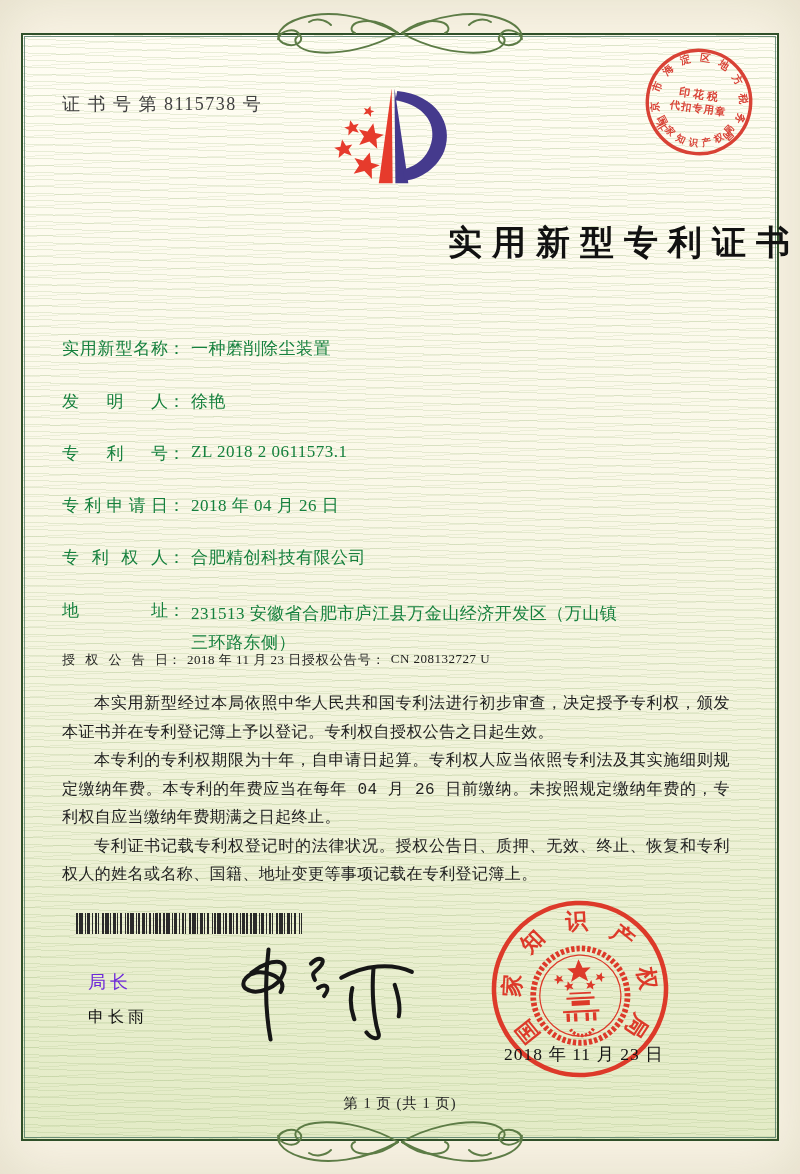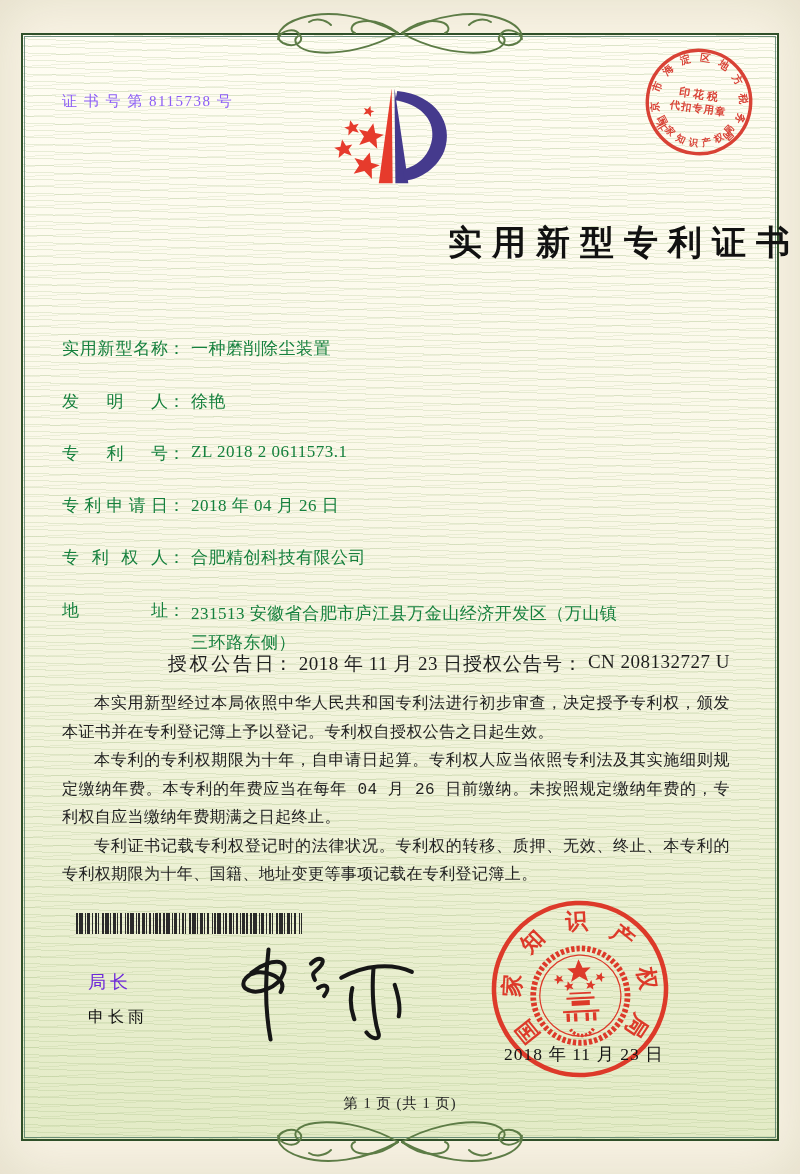--- a/index.html
+++ b/index.html
@@ -20,32 +20,32 @@
       repeating-linear-gradient(-3deg, rgba(140,172,104,.14) 0 1px, rgba(0,0,0,0) 1px 10px),
       linear-gradient(180deg,#fffdf3 0%,#faf8e8 40%,#eef1d6 72%,#e3ebc6 100%);
   }
   .frame::before{
     content:"";position:absolute;inset:1px;border:1px solid rgba(66,110,92,.75);pointer-events:none;
   }
   .ornament{position:absolute;left:50%;width:330px;height:46px;}
   .ornament.top{top:11px;transform:translateX(-50%);}
   .ornament.bottom{top:1118px;transform:translateX(-50%) scaleY(-1);}
   
-  .cert-no{position:absolute;left:62px;top:92px;font-size:15px;color:#8b5cf6;letter-spacing:1.5px;}
+  .cert-no{position:absolute;left:62px;top:92px;font-size:18px;color:#404040;letter-spacing:1.5px;}
   .logo{position:absolute;left:330px;top:80px;width:140px;height:118px;}
   .tax-seal{position:absolute;left:642px;top:45px;width:114px;height:114px;transform:rotate(8deg);opacity:.92;}
   .title{position:absolute;left:0;top:220px;width:100%;text-align:right;
          font-size:34px;font-weight:bold;color:#111;letter-spacing:10px;}
   
   .row{position:absolute;left:62px;font-size:17px;color:#15803d;white-space:nowrap;}
   .flabel{display:inline-block;width:106px;text-align:justify;text-align-last:justify;vertical-align:top;}
   .colon{vertical-align:top;}
   .fvalue{margin-left:6px;letter-spacing:.5px;vertical-align:top;}
   .addr-val{display:inline-block;margin-left:6px;letter-spacing:.5px;line-height:29px;white-space:normal;width:540px;vertical-align:top;}
-  .row-grant{position:absolute;left:62px;top:651px;width:668px;display:flex;justify-content:flex-end;font-size:19px;color:#1e1e1e;white-space:nowrap;}
+  .row-grant{position:absolute;left:62px;top:651px;width:668px;display:flex;justify-content:flex-start;font-size:13px;color:#1e1e1e;white-space:nowrap;}
   .glabel{letter-spacing:1px;}
   
   .paras{position:absolute;left:62px;top:690px;width:668px;font-family:Liberation Mono, monospace;}
   .paras p{margin:0;font-size:16px;line-height:28.5px;color:#222;
            text-indent:2em;text-align:justify;letter-spacing:.4px;}
   
   .barcode{position:absolute;left:76px;top:913px;width:226px;height:21px;}
   .signer-title{position:absolute;left:88px;top:970px;font-size:18px;letter-spacing:4px;color:#6d28d9;}
   .signer-name{position:absolute;left:88px;top:1007px;font-size:16px;letter-spacing:4px;color:#111;}
   .signature{position:absolute;left:213px;top:941px;width:212px;height:104px;}
@@ -157,21 +157,21 @@
       <span class="flabel">授权公告日</span><span class="colon">：</span><span class="fvalue">2018 年 11 月 23 日</span>
     </span>
     <span>
       <span class="glabel">授权公告号</span><span class="colon">：</span><span class="fvalue">CN 208132727 U</span>
     </span>
   </div>
 
   <div class="paras">
     <p>本实用新型经过本局依照中华人民共和国专利法进行初步审查，决定授予专利权，颁发本证书并在专利登记簿上予以登记。专利权自授权公告之日起生效。</p>
     <p>本专利的专利权期限为十年，自申请日起算。专利权人应当依照专利法及其实施细则规定缴纳年费。本专利的年费应当在每年 04 月 26 日前缴纳。未按照规定缴纳年费的，专利权自应当缴纳年费期满之日起终止。</p>
-    <p>专利证书记载专利权登记时的法律状况。专利权的转移、质押、无效、终止、本专利的专利权期限为十年、国籍、地址变更等事项记载在专利登记簿上。</p>
+    <p>专利证书记载专利权登记时的法律状况。授权公告日、质押、无效、终止、恢复和专利权人的姓名或名称、国籍、地址变更等事项记载在专利登记簿上。</p>
   </div>
 
   <svg class="barcode" viewBox="0 0 226 21" preserveAspectRatio="none">
     <path d="M0,10.5 H226" stroke="#2a2a2a" stroke-width="21" stroke-dasharray="2 1 4 2 1 1 3 2 1 2 2 1 1 3 2 1 4 1 1 2 3 1 1 2 2 3 1 1 2 1 4 2 1 1 2 2 3 1 1 2 2 2 1 1 3 1 2 2"></path>
   </svg>
 
   <div class="signer-title">局长</div>
   <div class="signer-name">申长雨</div>
 
   <svg class="signature" viewBox="0 0 210 100">

